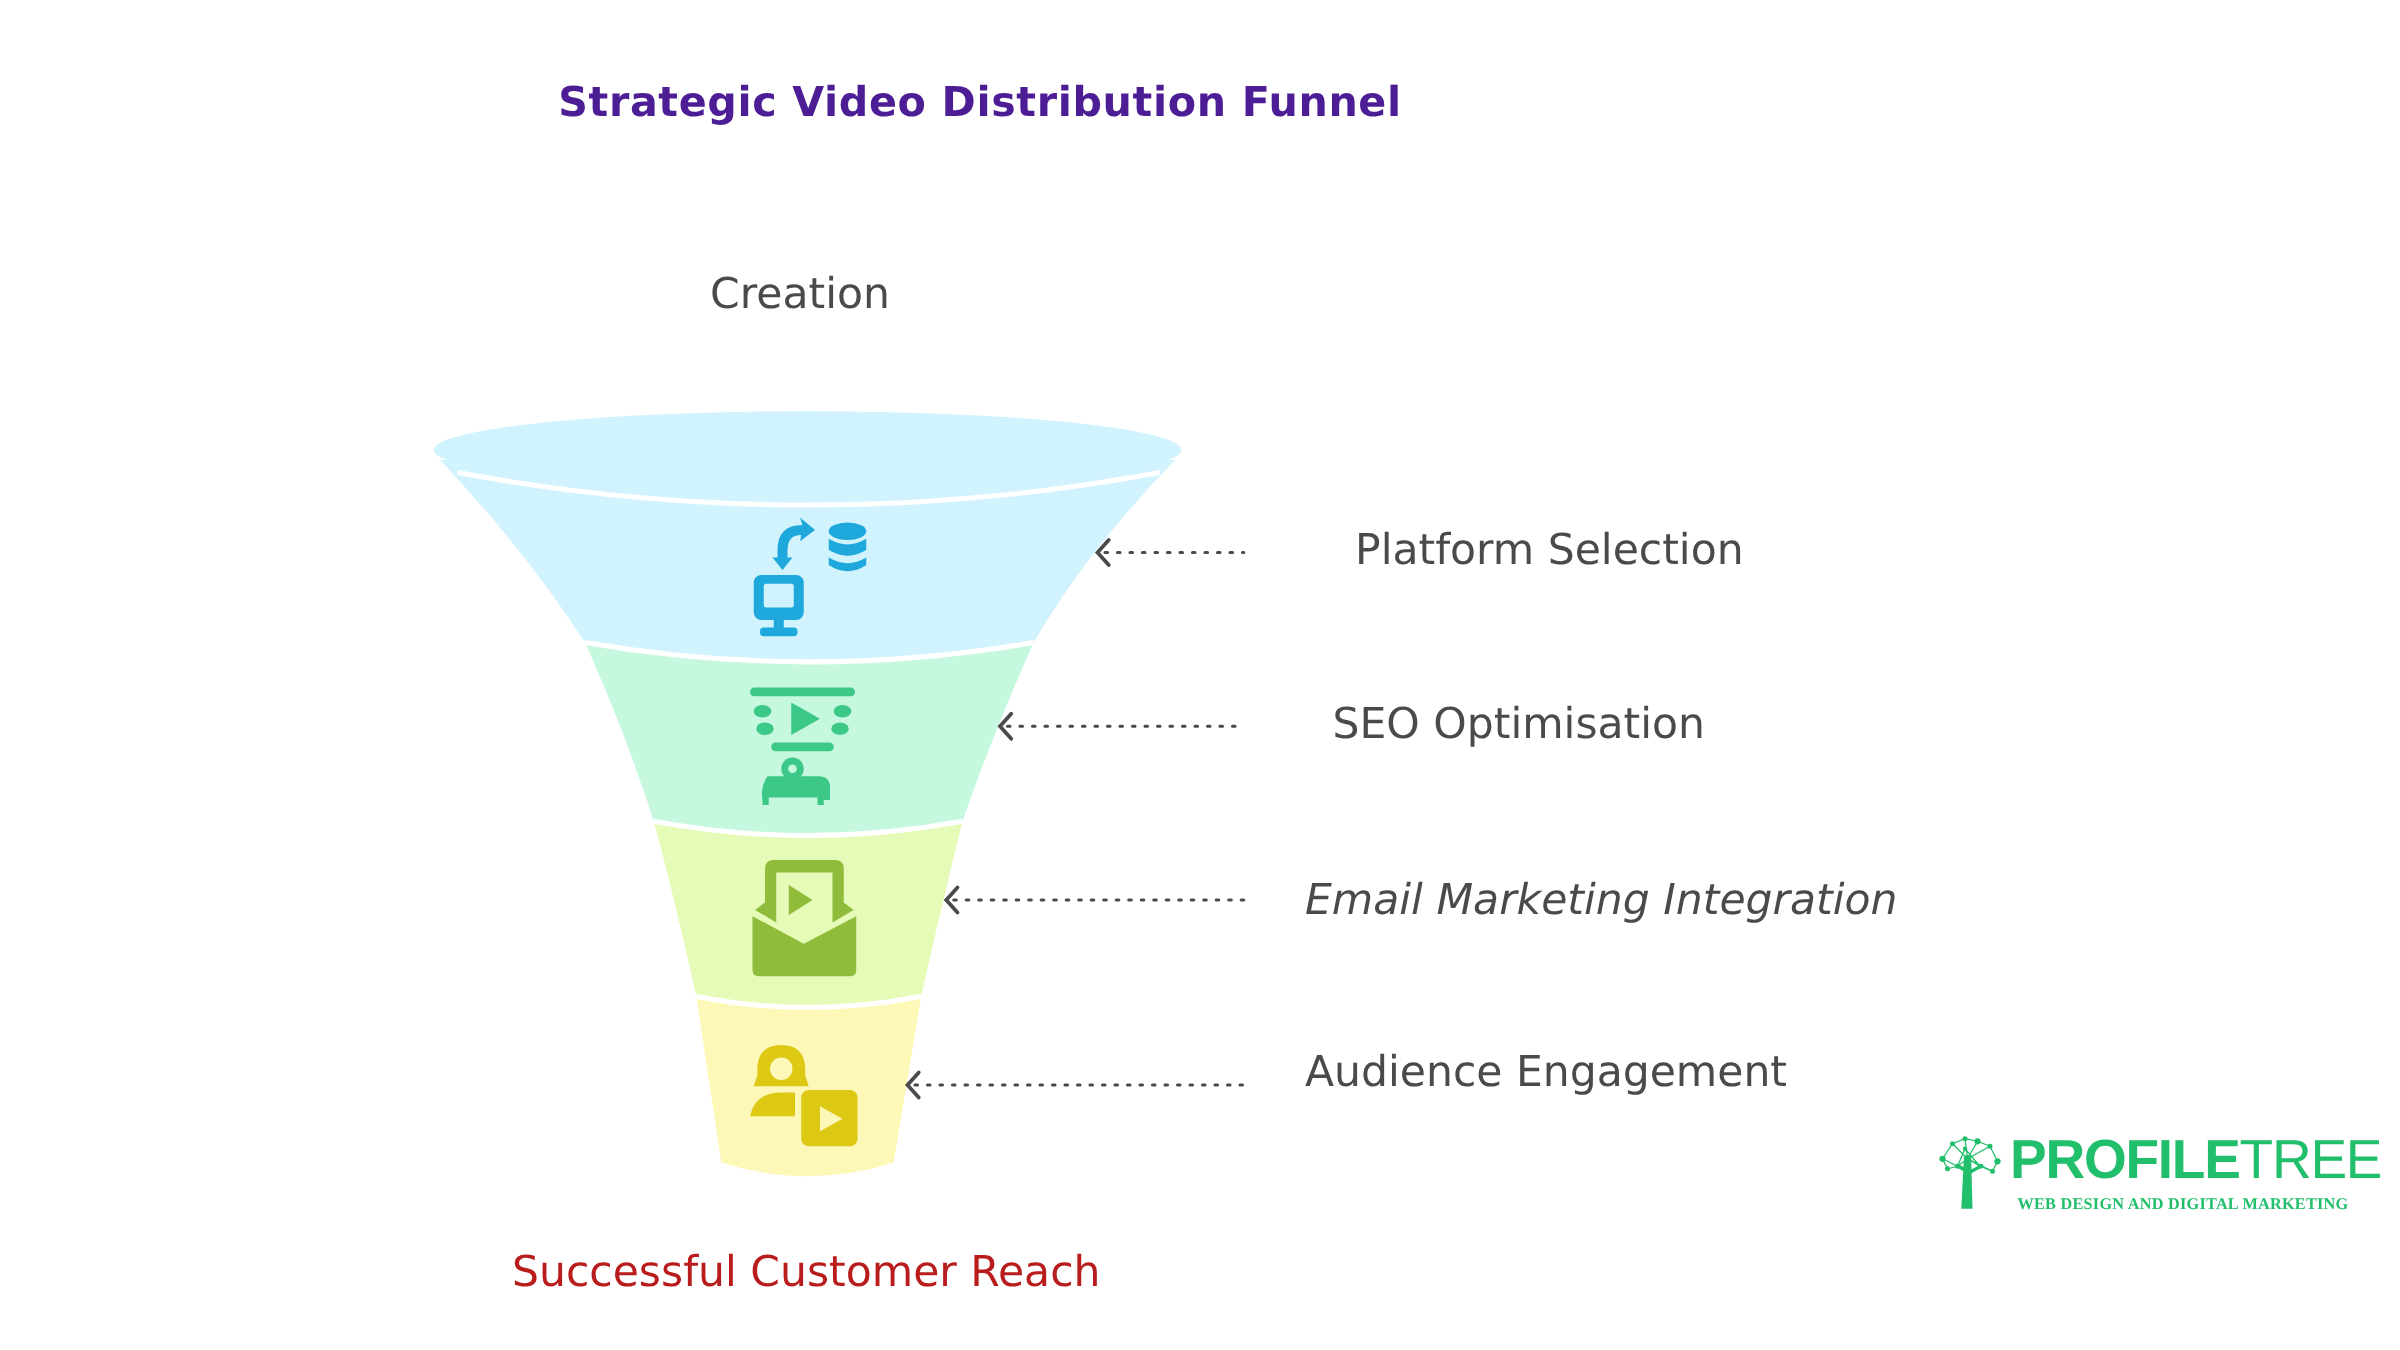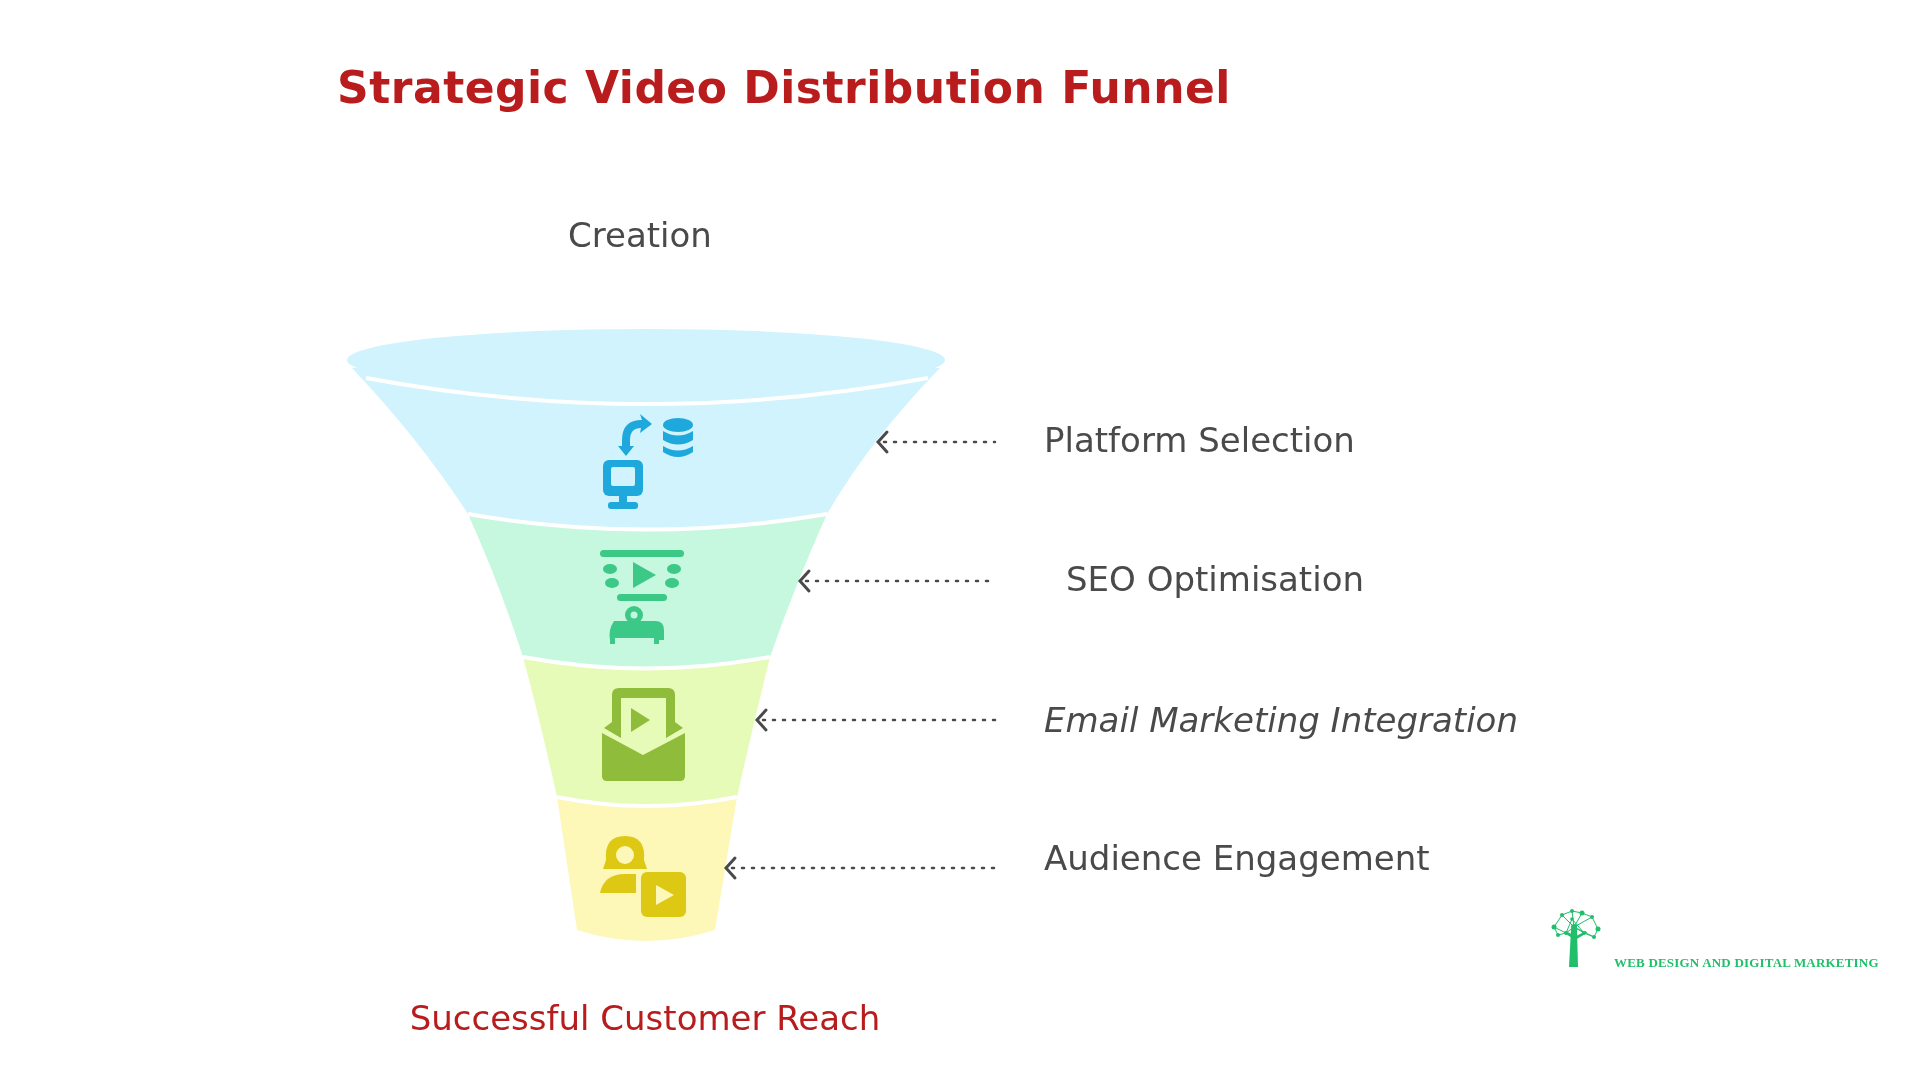--- a/index.html
+++ b/index.html
@@ -1,19 +1,19 @@
 <!DOCTYPE html>
 <html><head>
 <meta charset="utf-8">
 <style>
   html, body { margin:0; padding:0; background:#ffffff; }
   body { width:1920px; height:1080px; position:relative; overflow:hidden;
          font-family:"DejaVu Sans", sans-serif; color:#454545; }
   .title { position:absolute; left:0; top:62px; width:1568px; text-align:center;
-           font-size:44px; font-weight:bold; color:#b91c1c; letter-spacing:0.5px; }
+           font-size:33px; font-weight:bold; color:#4c1d95; letter-spacing:0.5px; }
   .top-label { position:absolute; left:440px; top:212px; width:400px; text-align:center;
                font-size:34px; line-height:46px; color:#4a4a4a; }
   .bottom-label { position:absolute; left:345px; top:998px; width:600px; text-align:center;
                   font-size:34px; color:#b91c1c; }
   svg.funnel { position:absolute; left:0; top:0; }
   .stage-label { position:absolute; left:1044px; font-size:34px; color:#4a4a4a; white-space:nowrap; }
   .logo { position:absolute; left:1548px; top:905px; width:280px; height:70px; }
   .logo-word { position:absolute; left:60px; top:0px; font-family:"Liberation Sans", sans-serif;
                font-size:44px; line-height:46px; color:#21bf6b; font-weight:bold; letter-spacing:-1px; }
   .logo-word .light { font-weight:normal; }
@@ -94,21 +94,21 @@
   <g stroke="#4a4a4a" fill="none">
     <path d="M766,710 L757,720 L766,730" stroke-width="3" stroke-linecap="round"></path>
     <line x1="763" y1="720" x2="995" y2="720" stroke-width="2.5" stroke-dasharray="2,8" stroke-linecap="round"></line>
   </g>
   <g stroke="#4a4a4a" fill="none">
     <path d="M735,858 L726,868 L735,878" stroke-width="3" stroke-linecap="round"></path>
     <line x1="732" y1="868" x2="995" y2="868" stroke-width="2.5" stroke-dasharray="2,8" stroke-linecap="round"></line>
   </g>
 </svg>
 
-<div class="stage-label" style="top:420px;">Platform Selection</div>
+<div class="stage-label" style="top:420px;margin-left:40px;">Platform Selection</div>
 <div class="stage-label" style="top:559px;margin-left:22px;">SEO Optimisation</div>
 <div class="stage-label" style="top:700px;font-style:italic;">Email Marketing Integration</div>
 <div class="stage-label" style="top:838px;">Audience Engagement</div>
 
 <div class="bottom-label">Successful Customer Reach</div>
 
 <div class="logo">
   <svg width="56" height="64" viewBox="0 0 56 64" style="position:absolute;left:0;top:0;">
     <g stroke="#21bf6b" stroke-width="1" fill="none">
       <path d="M6,22 L14,10 L24,6 L34,8 L44,12 L50,24 L46,32 L36,28 L26,22 L18,28 L10,30 Z"></path>
@@ -125,14 +125,15 @@
         <circle cx="36" cy="28" r="2"></circle>
         <circle cx="26" cy="22" r="3"></circle>
       <circle cx="18" cy="28" r="2"></circle>
         <circle cx="10" cy="30" r="2"></circle>
         <circle cx="24" cy="14" r="1.8"></circle>
       <path d="M23,24 L29,24 L30,62 L21,62 Z"></path>
       <path d="M26,34 L16,28 L18,26 L27,31 Z"></path>
       <path d="M26,32 L38,26 L39,28 L27,35 Z"></path>
     </g>
   </svg>
+  <div class="logo-word"><span>PROFILE</span><span class="light">TREE</span></div>
   <div class="logo-sub">WEB DESIGN AND DIGITAL MARKETING</div>
 </div>
 
 </body></html>

